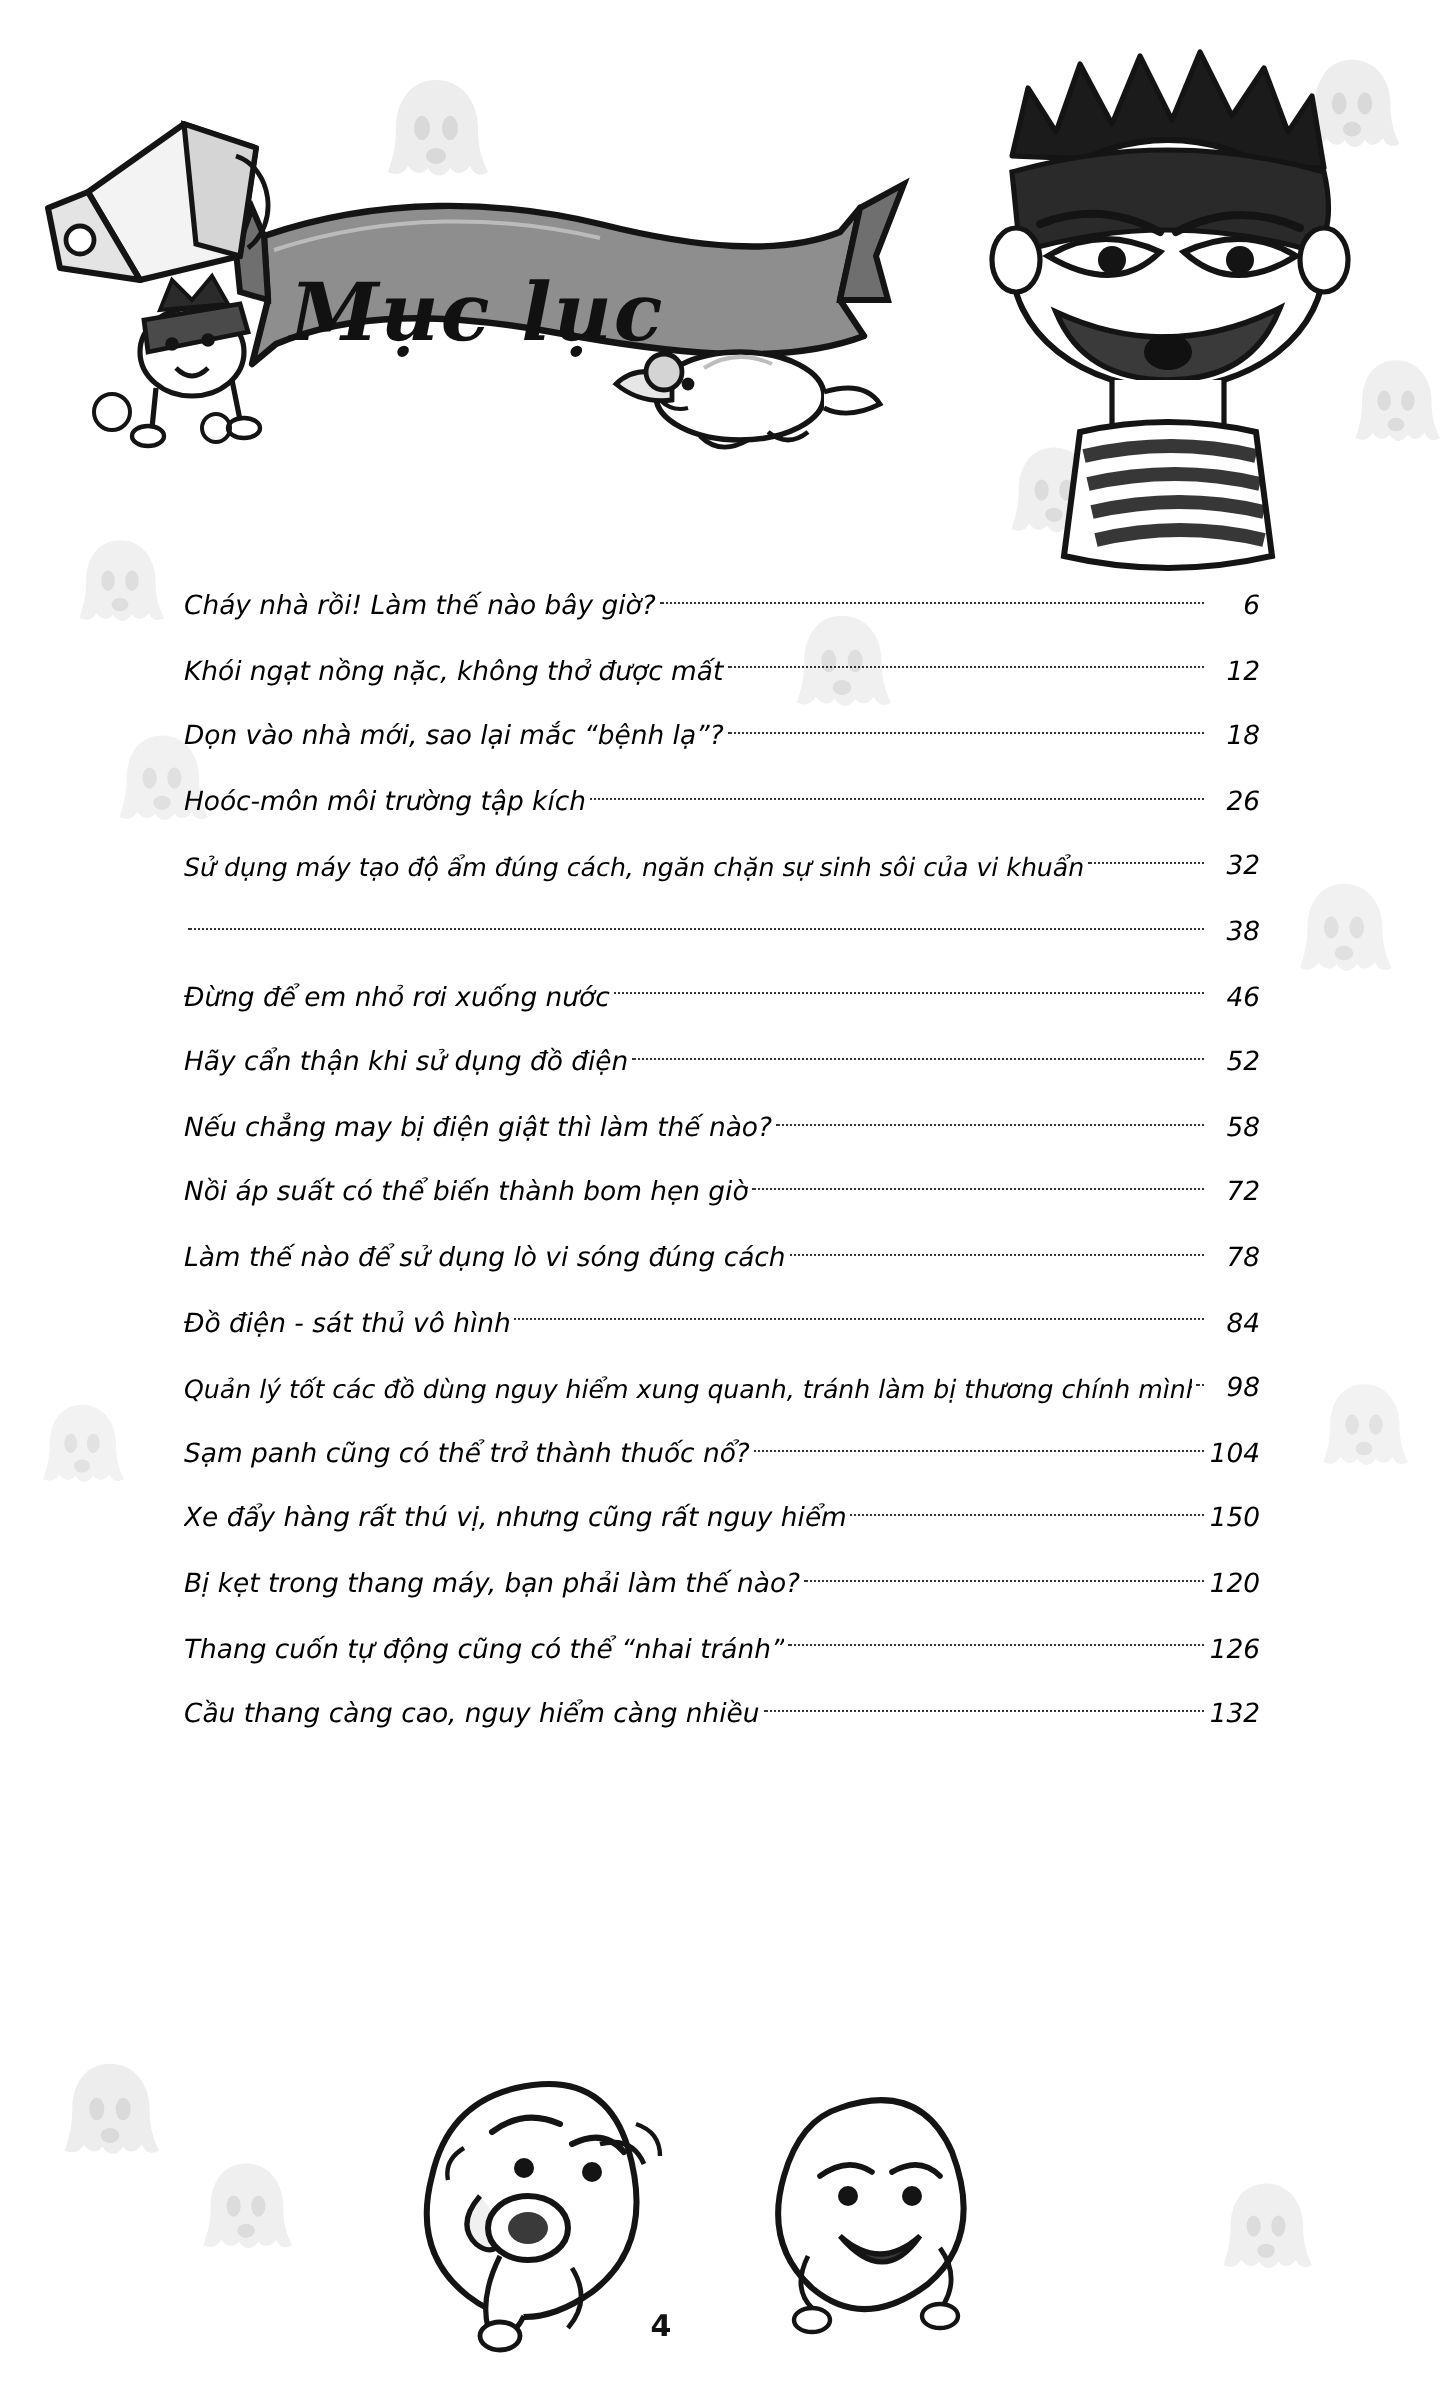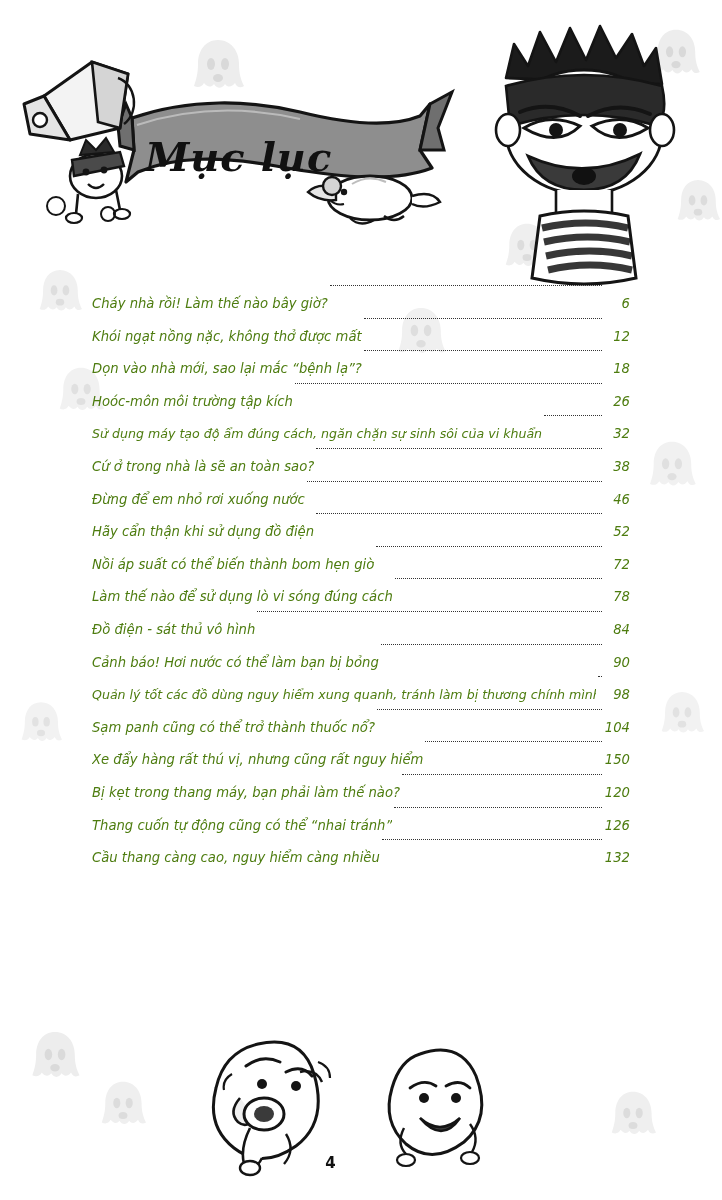--- a/index.html
+++ b/index.html
@@ -56,26 +56,26 @@
 
   
   .toc {
     position: absolute;
     left: 92px;
     top: 288px;
     width: 538px;
   }
   .toc-row {
     display: flex;
-    align-items: flex-start;
+    align-items: center;
     font-family: "DejaVu Sans", sans-serif;
     font-size: 13.2px;
     line-height: 32.6px;
     height: 32.6px;
-    color: #4d7c0f;
+    color: #000000;
     white-space: nowrap;
   }
   .toc-title {
     font-style: italic;
     flex: 0 1 auto;
     overflow: hidden;
     text-overflow: clip;
   }
   .toc-dots {
     flex: 1 1 auto;
@@ -320,62 +320,61 @@
       <span class="toc-page">26</span>
     </div>
 
     <div class="toc-row long">
       <span class="toc-title">Sử dụng máy tạo độ ẩm đúng cách, ngăn chặn sự sinh sôi của vi khuẩn</span>
       <span class="toc-dots"></span>
       <span class="toc-page">32</span>
     </div>
 
     <div class="toc-row">
-      <span class="toc-title">Cứ ở trong nhà là sẽ an toàn sao?</span>
       <span class="toc-dots"></span>
       <span class="toc-page">38</span>
     </div>
 
     <div class="toc-row">
       <span class="toc-title">Đừng để em nhỏ rơi xuống nước</span>
       <span class="toc-dots"></span>
       <span class="toc-page">46</span>
     </div>
 
     <div class="toc-row">
       <span class="toc-title">Hãy cẩn thận khi sử dụng đồ điện</span>
       <span class="toc-dots"></span>
       <span class="toc-page">52</span>
     </div>
 
+    <div class="toc-row">
+      <span class="toc-title">Nếu chẳng may bị điện giật thì làm thế nào?</span>
+      <span class="toc-dots"></span>
+      <span class="toc-page">58</span>
+    </div>
 
 
     <div class="toc-row">
       <span class="toc-title">Nồi áp suất có thể biến thành bom hẹn giờ</span>
       <span class="toc-dots"></span>
       <span class="toc-page">72</span>
     </div>
 
     <div class="toc-row">
       <span class="toc-title">Làm thế nào để sử dụng lò vi sóng đúng cách</span>
       <span class="toc-dots"></span>
       <span class="toc-page">78</span>
     </div>
 
     <div class="toc-row">
       <span class="toc-title">Đồ điện - sát thủ vô hình</span>
       <span class="toc-dots"></span>
       <span class="toc-page">84</span>
     </div>
 
-    <div class="toc-row">
-      <span class="toc-title">Cảnh báo! Hơi nước có thể làm bạn bị bỏng</span>
-      <span class="toc-dots"></span>
-      <span class="toc-page">90</span>
-    </div>
 
     <div class="toc-row long">
       <span class="toc-title">Quản lý tốt các đồ dùng nguy hiểm xung quanh, tránh làm bị thương chính mình</span>
       <span class="toc-dots"></span>
       <span class="toc-page">98</span>
     </div>
 
     <div class="toc-row">
       <span class="toc-title">Sạm panh cũng có thể trở thành thuốc nổ?</span>
       <span class="toc-dots"></span>

